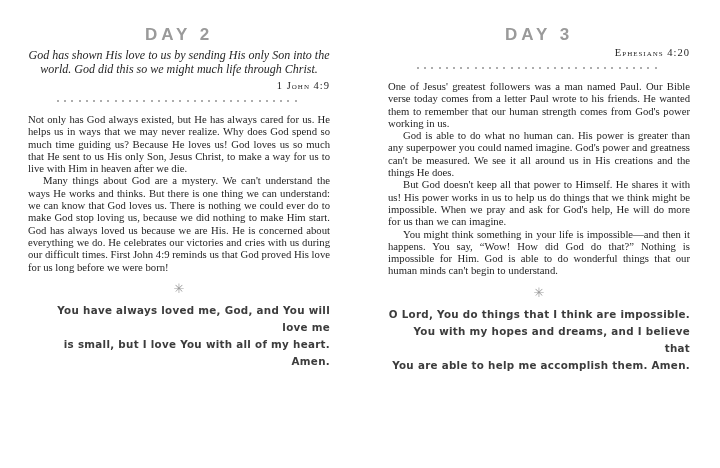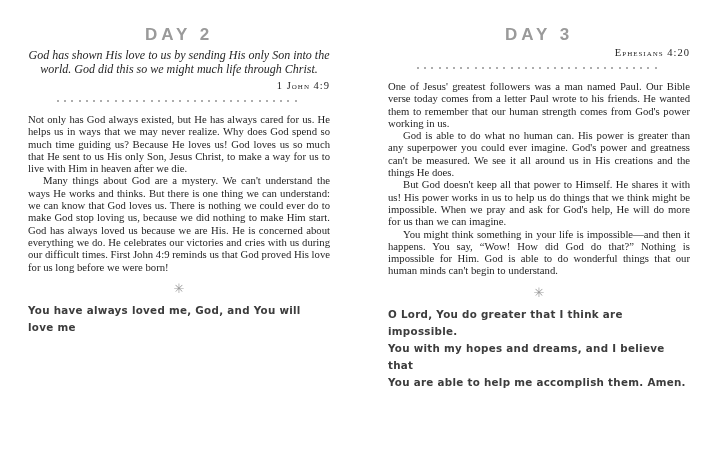--- a/index.html
+++ b/index.html
@@ -82,21 +82,21 @@
   .ornament {
     margin-top: 9px;
     text-align: center;
     font-family: "DejaVu Sans", sans-serif;
     font-size: 13px;
     line-height: 13px;
     color: #9b9b9b;
   }
   .prayer {
     margin-top: 7px;
-    text-align: left;
+    text-align: right;
     font-family: "DejaVu Sans", sans-serif;
     font-weight: 600;
     font-size: 10.3px;
     line-height: 17px;
     letter-spacing: 0.3px;
     color: #3c3c3c;
   }
 </style>
 </head>
 <body>
@@ -112,37 +112,38 @@
       </div>
       <div class="reference">1 John 4:9</div>
       <div class="divider"></div>
       <div class="body-text">
         <p>Not only has God always existed, but He has always cared for us. He helps us in ways that we may never realize. Why does God spend so much time guiding us? Because He loves us! God loves us so much that He sent to us His only Son, Jesus Christ, to make a way for us to live with Him in heaven after we die.</p>
         <p>Many things about God are a mystery. We can't understand the ways He works and thinks. But there is one thing we can understand: we can know that God loves us. There is nothing we could ever do to make God stop loving us, because we did nothing to make Him start. God has always loved us because we are His. He is concerned about everything we do. He celebrates our victories and cries with us during our difficult times. First John 4:9 reminds us that God proved His love for us long before we were born!</p>
       </div>
       <div class="ornament">✳</div>
       <div class="prayer">
         <div>You have always loved me, God, and You will love me</div>
+        <div>is small, but I love You with all of my heart. Amen.</div>
       </div>
     </div>
   </div>
 
   <div class="page">
     <div class="content">
       <div class="day-title">DAY 3</div>
       <div class="reference">Ephesians 4:20</div>
       <div class="divider"></div>
       <div class="body-text">
         <p>One of Jesus' greatest followers was a man named Paul. Our Bible verse today comes from a letter Paul wrote to his friends. He wanted them to remember that our human strength comes from God's power working in us.</p>
-        <p>God is able to do what no human can. His power is greater than any superpower you could ever imagine. God's power and greatness can't be measured. We see it all around us in His creations and the things He does.</p>
+        <p>God is able to do what no human can. His power is greater than any superpower you could named imagine. God's power and greatness can't be measured. We see it all around us in His creations and the things He does.</p>
         <p>But God doesn't keep all that power to Himself. He shares it with us! His power works in us to help us do things that we think might be impossible. When we pray and ask for God's help, He will do more for us than we can imagine.</p>
         <p>You might think something in your life is impossible—and then it happens. You say, “Wow! How did God do that?” Nothing is impossible for Him. God is able to do wonderful things that our human minds can't begin to understand.</p>
       </div>
       <div class="ornament">✳</div>
       <div class="prayer">
-        <div>O Lord, You do greater that I think are impossible.</div>
+        <div>O Lord, You do things that I think are impossible.</div>
         <div>You with my hopes and dreams, and I believe that</div>
         <div>You are able to help me accomplish them. Amen.</div>
       </div>
     </div>
   </div>
 
 </div>
 
 </body></html>

